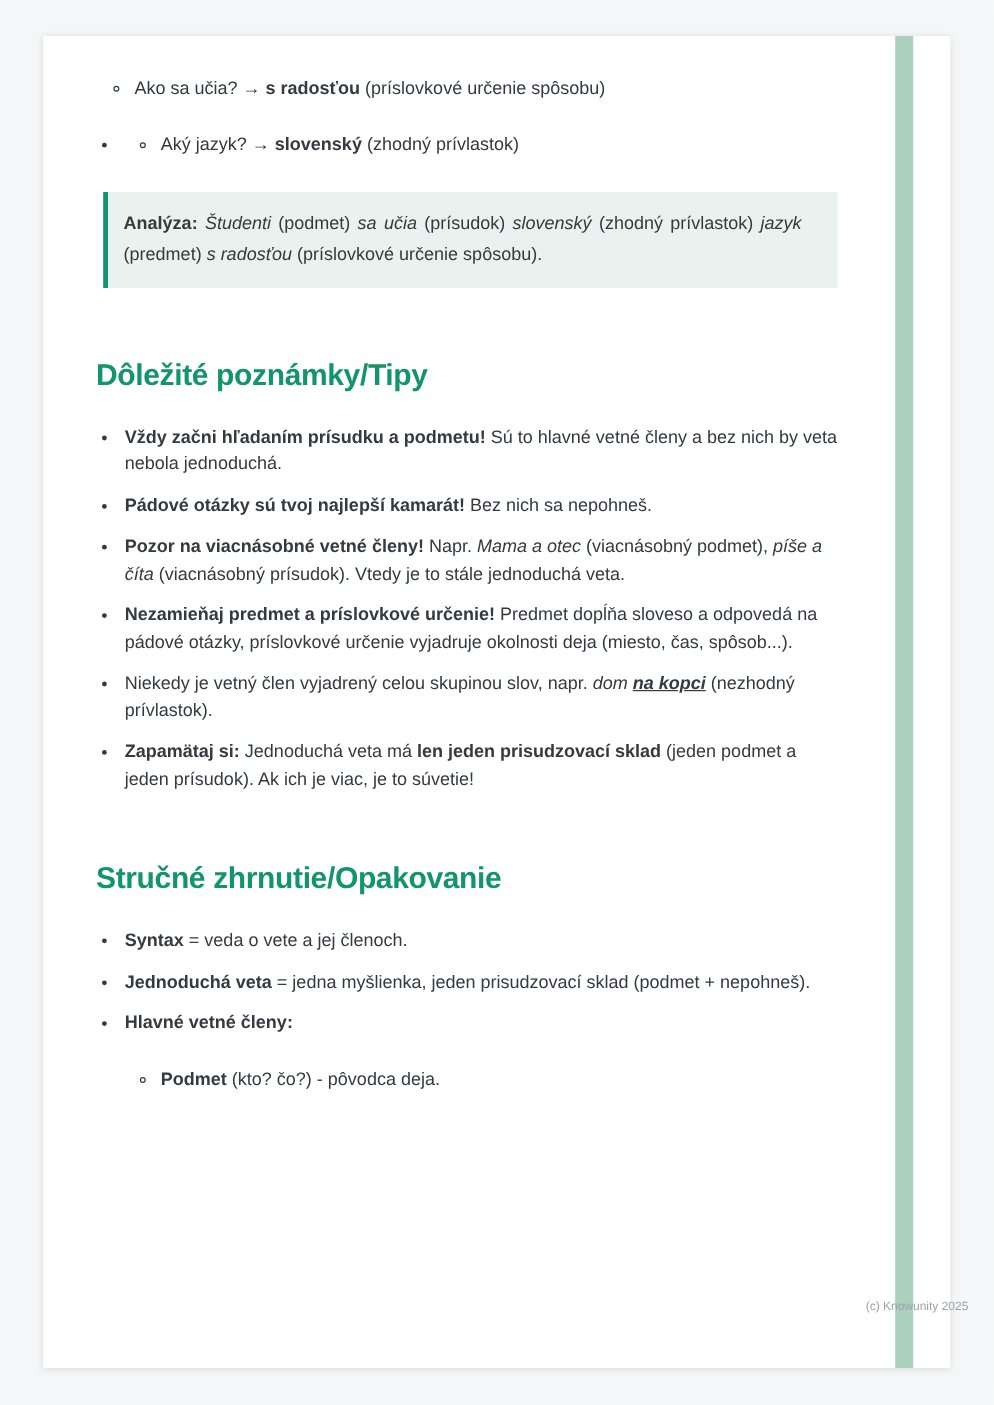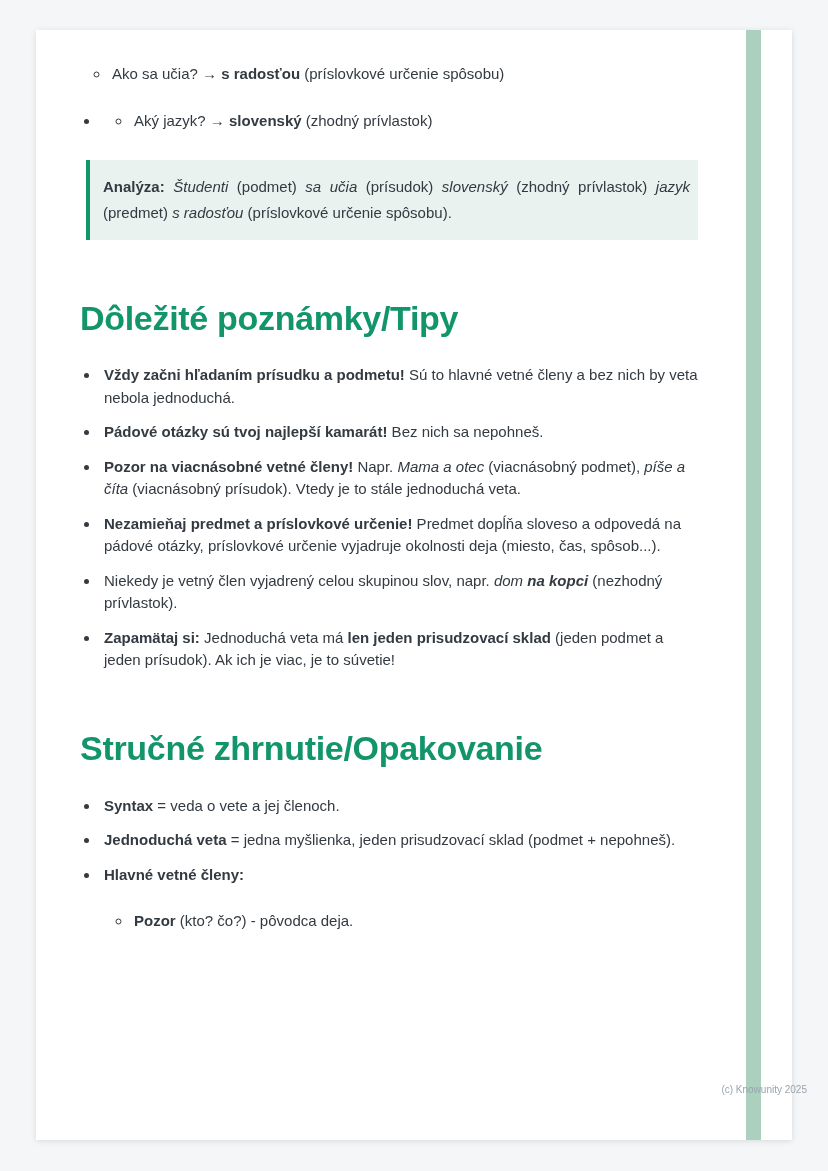--- a/index.html
+++ b/index.html
@@ -18,24 +18,24 @@
         box-shadow:0 1px 6px rgba(0,0,0,.12);overflow:hidden;}
   .accent-strip{position:absolute;right:31px;top:0;width:15px;height:100%;background:var(--strip);}
   .content{position:relative;padding:24px 92px 0 46px;color:var(--text);font-size:15px;line-height:1.5;}
   ul{margin:0;}
   ul.l1{padding-left:2px;list-style:disc;list-style-position:outside;margin-left:16px;}
   ul.l2{padding-left:28px;list-style:circle;list-style-position:outside;margin-top:24px;}
   ul.l1 > li{margin:0 0 12px 0;padding-left:4px;}
   ul.l2 > li{margin:9px 0;padding-left:2px;}
   .b{font-weight:700;}
   .i{font-style:italic;}
-  .bi{font-weight:700;font-style:italic;}
+  .bi{font-weight:700;font-style:italic;text-decoration:underline;}
   .callout{margin:28px 2px 0 4px;background:var(--callout_bg);border-left:4px solid var(--accent);
-           padding:14px 8px 14px 13px;text-align:justify;line-height:1.72;}
-  h2.section-title{margin:56px 0 26px -2px;font-size:34px;line-height:1.2;color:var(--accent);
+           padding:14px 30px 14px 13px;text-align:justify;line-height:1.72;}
+  h2.section-title{margin:56px 0 26px -2px;font-size:25px;line-height:1.2;color:var(--accent);
                    font-weight:700;letter-spacing:-.3px;}
   h2.first{margin-top:58px;}
   .footer{position:absolute;right:21px;top:1084px;font-size:10px;color:var(--muted);z-index:5;}
 </style>
 </head>
 <body>
 
 <div class="canvas">
   <div class="page">
     <div class="accent-strip"></div>
@@ -72,21 +72,21 @@
       </ul>
 
       <h2 class="section-title">Stručné zhrnutie/Opakovanie</h2>
 
       <ul class="l1">
         <li><span class="b">Syntax</span><span> = veda o vete a jej členoch.</span></li>
         <li><span class="b">Jednoduchá veta</span><span> = jedna myšlienka, jeden prisudzovací sklad (podmet + nepohneš).</span></li>
         <li>
           <span><span class="b">Hlavné vetné členy:</span></span>
           <ul class="l2">
-            <li><span class="b">Pozor</span><span> (kto? čo?) - pôvodca deja.</span></li>
+            <li><span class="b">Podmet</span><span> (kto? čo?) - pôvodca deja.</span></li>
           </ul>
         </li>
       </ul>
 
     </div>
   </div>
 
   <div class="footer">(c) Knowunity 2025</div>
 </div>
 

